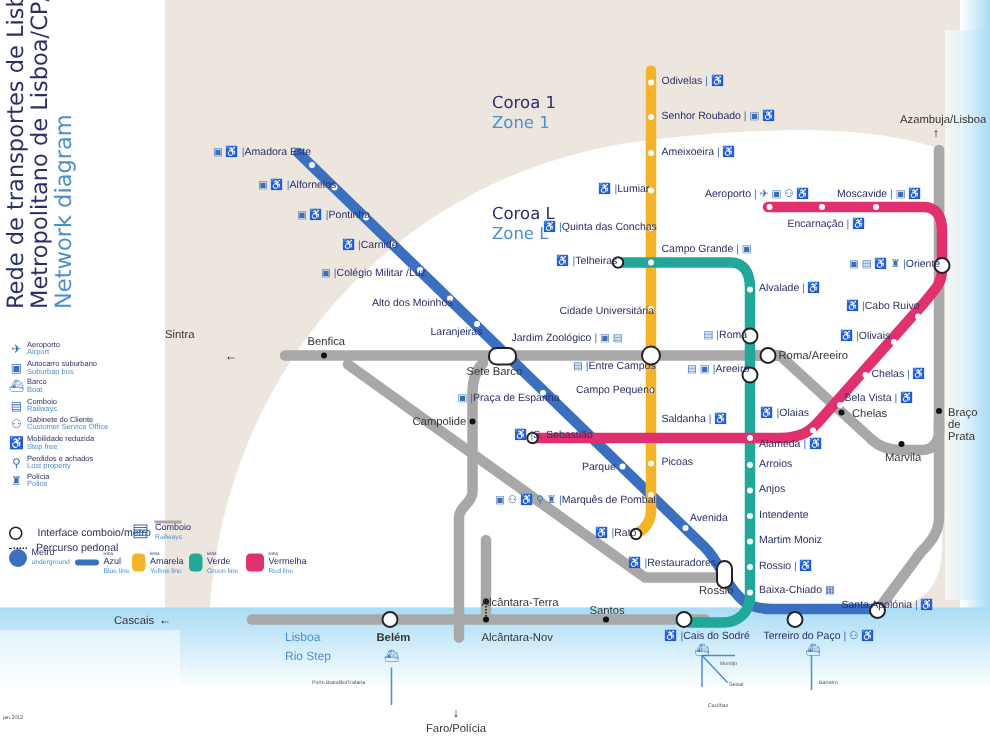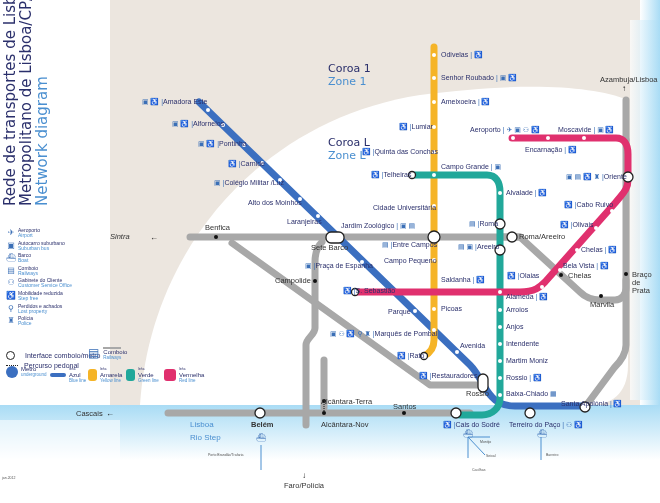--- a/index.html
+++ b/index.html
@@ -264,21 +264,21 @@
 </div>
 <div class="line-legend" style="left:126px;">
   <span class="sw" style="background:#21a89a;width:9px;"></span>
   <span class="t"><span class="tiny">linha</span><span>Verde</span><span class="en">Green line</span></span>
 </div>
 <div class="line-legend" style="left:164px;">
   <span class="sw" style="background:#e0306e;width:12px;"></span>
   <span class="t"><span class="tiny">linha</span><span>Vermelha</span><span class="en">Red line</span></span>
 </div>
 
-<div class="lbl dest" style="left:110px;top:233px;font-style:italic;">Sintra</div>
+<div class="lbl dest" style="left:110px;top:219px;">Sintra</div>
 <div class="lbl dest" style="left:76px;top:410px;">Cascais</div>
 <div class="lbl dest" style="left:600px;top:76px;">Azambuja/Lisboa</div>
 <div class="lbl dest" style="left:284px;top:482px;">Faro/Polícia</div>
 
 <div class="lbl water" style="left:190px;top:421px;text-align:center;">Lisboa</div>
 <div class="lbl water" style="left:190px;top:434px;">Rio Step</div>
 <div class="lbl tiny" style="left:208px;top:451px;">Porto Brandão/Trafaria</div>
 <div class="lbl tiny" style="left:480px;top:438px;">Montijo</div>
 <div class="lbl tiny" style="left:486px;top:452px;">Seixal</div>
 <div class="lbl tiny" style="left:472px;top:466px;">Cacilhas</div>

